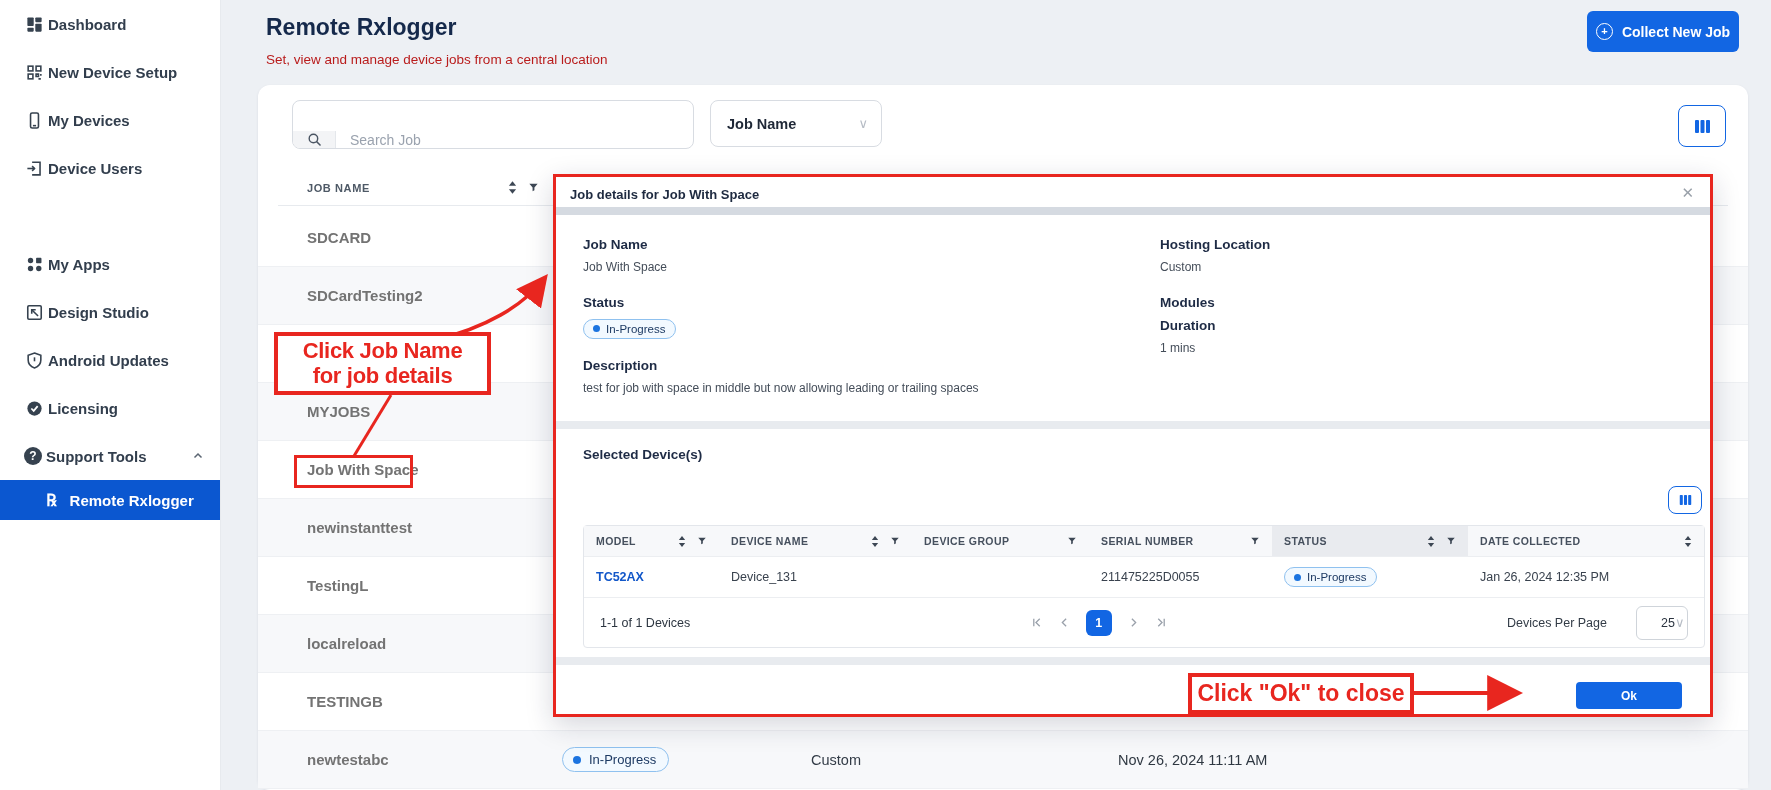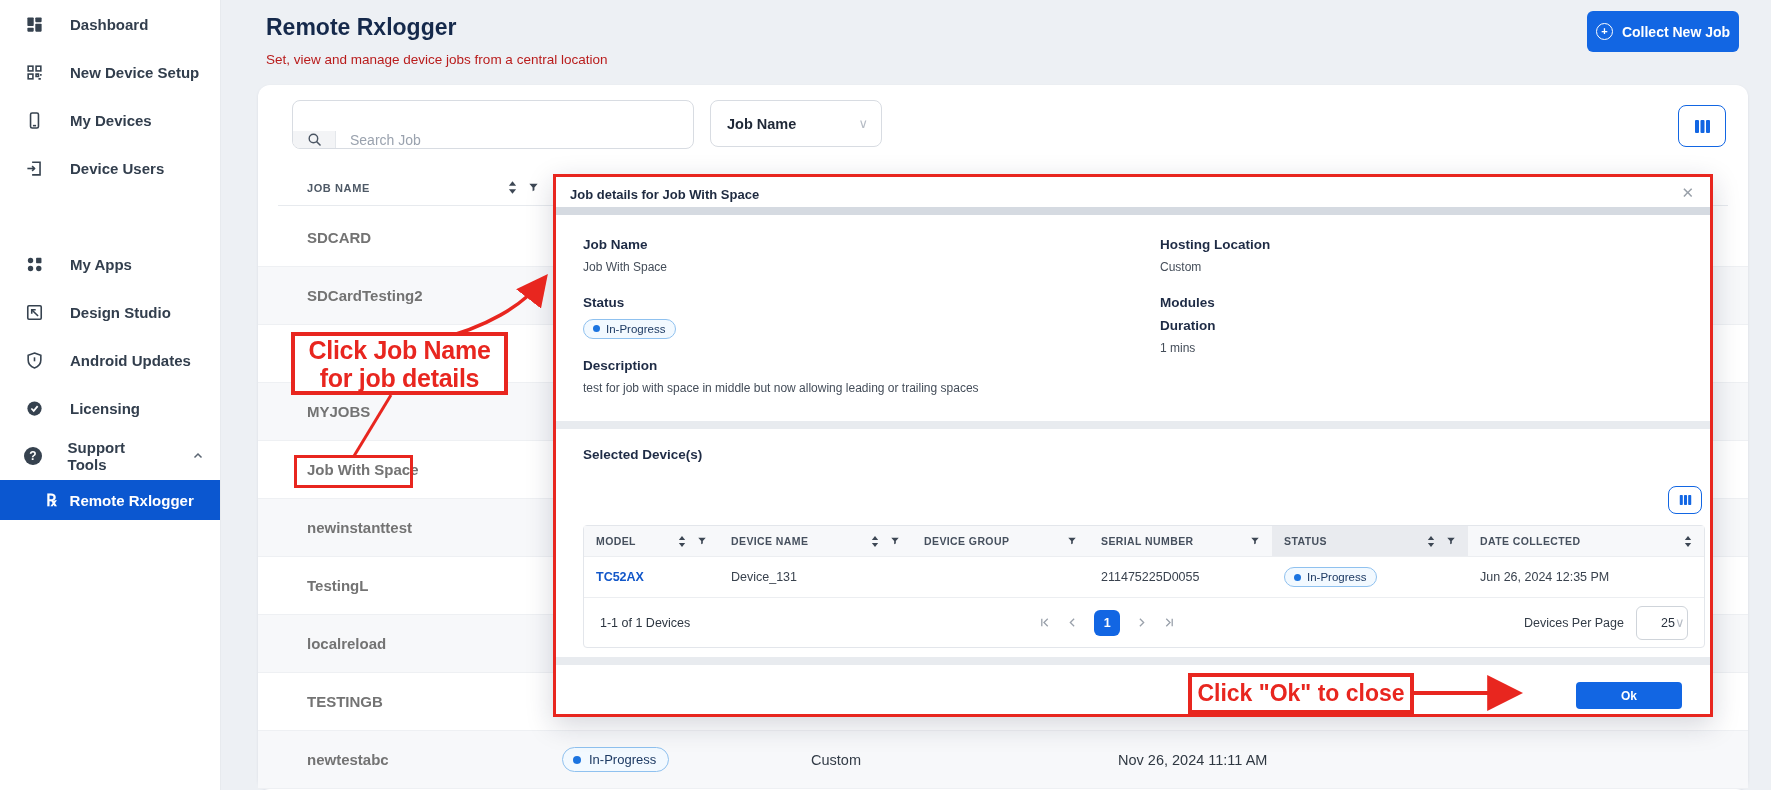--- a/index.html
+++ b/index.html
@@ -1,20 +1,20 @@
 <!DOCTYPE html>
 <html><head>
 <meta charset="utf-8">
 <style>
   html,body{margin:0;padding:0}
   .screen{position:relative;width:1771px;height:790px;background:#edf0f4;font-family:"Liberation Sans",sans-serif;overflow:hidden}
 
   
   .sidebar{position:absolute;left:0;top:0;width:220px;height:790px;background:#fff;border-right:1px solid #e7eaee;z-index:5}
-  .nav-item{position:absolute;left:0;width:220px;height:48px;display:flex;align-items:center;gap:26px;padding:0 16px 0 24px;box-sizing:border-box;cursor:pointer}
+  .nav-item{position:absolute;left:0;width:220px;height:48px;display:flex;align-items:center;gap:4px;padding:0 16px 0 24px;box-sizing:border-box;cursor:pointer}
   .nav-item .nav-label{font-size:15px;font-weight:700;color:#323e4d}
   .nav-item.active{background:#dbe7f8}
   .nav-ico{width:20px;height:20px;display:flex;align-items:center;justify-content:center;flex:0 0 auto}
   .nav-caret{margin-left:auto;display:flex}
   .badge-ico{width:18px;height:18px;border-radius:50%;background:#36424f;color:#fff;font-weight:700;font-size:12px;display:flex;align-items:center;justify-content:center}
   .nav-sub{position:absolute;left:0;top:480px;width:220px;height:40px;background:#0b57d0;display:flex;align-items:center;gap:13px;padding-left:46px;box-sizing:border-box;cursor:pointer}
   .nav-sub .nav-label{font-size:15px;font-weight:700;color:#fff}
   .rx{font-size:17px;font-weight:700;color:#fff;line-height:1}
 
   
@@ -74,31 +74,31 @@
   .dt-header .c4{background:#e9ebef}
   .dt-h-label{font-size:10.5px;font-weight:700;color:#46505e;letter-spacing:.4px}
   .dt-row{display:flex;height:40px;align-items:center;border-top:1px solid #eceef1}
   .dt-val{font-size:12.5px;color:#39424e}
   .dt-link{font-size:12.5px;font-weight:700;color:#1257c9;cursor:pointer}
   .dt-pag{display:flex;height:50px;align-items:center;border-top:1px solid #eceef1;padding:0 16px;box-sizing:border-box}
   .pag-summary{font-size:12.5px;font-weight:400;color:#2c3540}
   .pager{display:flex;align-items:center;gap:15px;margin:0 auto}
   .pg-ico{display:flex;cursor:pointer}
   .page-num{width:26px;height:26px;border-radius:6px;background:#1266e3;color:#fff;font-size:12.5px;font-weight:700;display:flex;align-items:center;justify-content:center;cursor:pointer}
-  .per-page{display:flex;align-items:center;gap:12px}
+  .per-page{display:flex;align-items:center;gap:29px}
   .pp-label{font-size:12.5px;color:#333c47}
   .pp-select{width:52px;height:34px;border:1px solid #cfd4da;border-radius:6px;display:flex;align-items:center;justify-content:space-between;padding:0 24px;box-sizing:border-box;cursor:pointer}
   .pp-select .val{font-size:12.5px;color:#2b3440}
   .band3{position:absolute;left:0;top:480px;width:100%;height:8px;background:#e8ebef}
   .ok-btn{position:absolute;left:1020px;top:505px;width:106px;height:27px;background:#1266e3;border-radius:4px;color:#fff;font-size:12px;font-weight:700;display:flex;align-items:center;justify-content:center;cursor:pointer}
 
   
   .arrows{position:absolute;inset:0;z-index:50;pointer-events:none}
   .note{position:absolute;z-index:55;background:#fff;border:4px solid #e8261f;box-sizing:border-box;display:flex;flex-direction:column;align-items:center;justify-content:center;color:#e8261f;font-weight:800;text-align:center}
-  .note1{left:291px;top:332px;width:217px;height:63px;font-size:25px;line-height:1.12;letter-spacing:-.3px}
+  .note1{left:274px;top:332px;width:217px;height:63px;font-size:22px;line-height:1.12;letter-spacing:-.3px}
   .note2{left:1188px;top:673px;width:226px;height:41px;font-size:23px}
   .jobbox{position:absolute;left:294px;top:455px;width:119px;height:33px;border:3px solid #e8261f;z-index:55;box-sizing:border-box}
 </style>
 </head>
 <body>
 
 <div class="screen">
 
   <nav class="sidebar">
     <div class="nav-item" style="top:0">
@@ -409,21 +409,21 @@
         <div class="dt-cell c3">
             <span class="dt-val">211475225D0055</span>
           </div>
         <div class="dt-cell c4">
             <span class="pill small">
               <span class="dot"></span>
               <span class="pt">In-Progress</span>
             </span>
           </div>
         <div class="dt-cell c5">
-            <span class="dt-val">Jun 26, 2024 12:35 PM</span>
+            <span class="dt-val">Jan 26, 2024 12:35 PM</span>
           </div>
       </div>
       <div class="dt-pag">
         <span class="pag-summary">1-1 of 1 Devices</span>
         <span class="pager">
           <span class="pg-ico">
               <svg width="13" height="13" viewBox="0 0 24 24" fill="none" stroke="#9aa1ab" stroke-width="2.4">
                 <path d="M18 5l-7 7 7 7"></path>
                 <path d="M7 5v14"></path>
               </svg>

